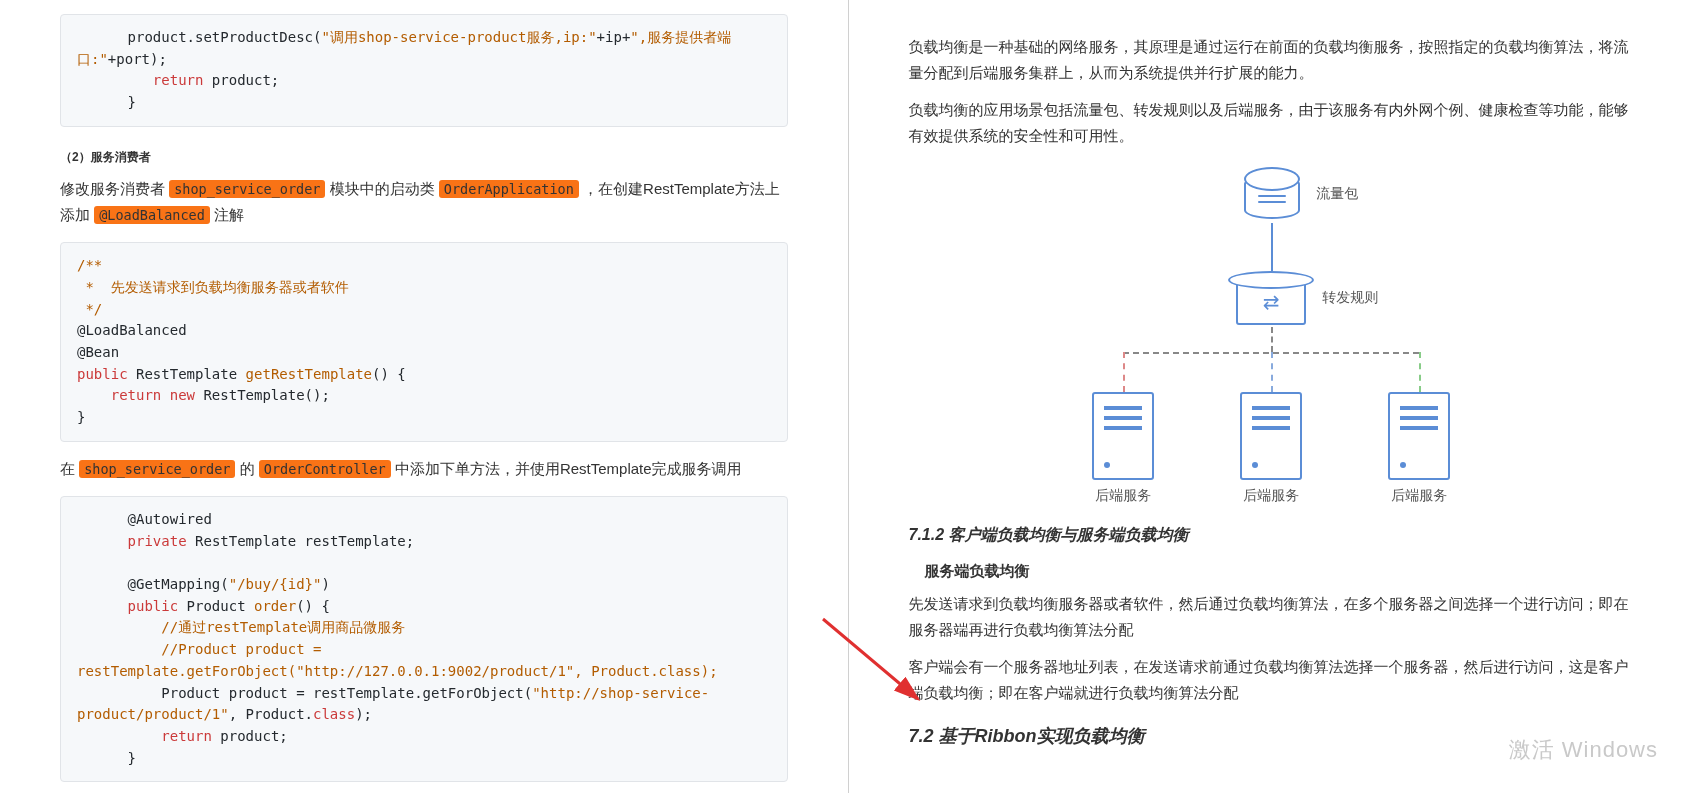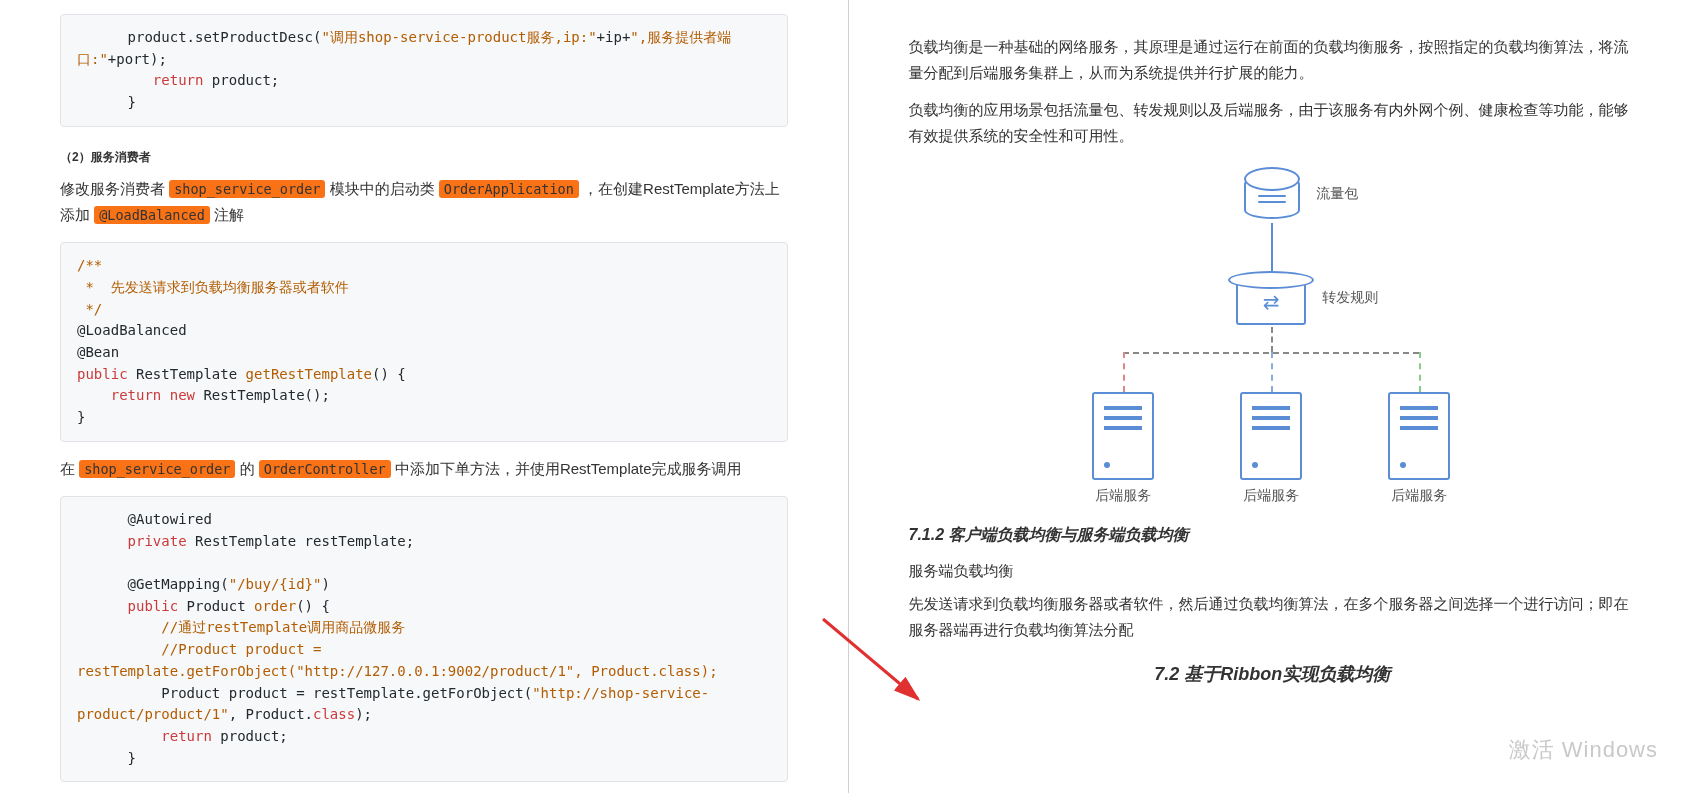--- a/index.html
+++ b/index.html
@@ -53,23 +53,23 @@
     font-size: 12px;
     margin: 22px 0 4px;
   }
   h4.sub {
     font-weight: 700;
     font-size: 16px;
     margin: 18px 0 10px;
     font-style: italic;
   }
   h5.mini {
-    font-weight: 400;
+    font-weight: 700;
     font-size: 15px;
-    margin: 16px 0 8px;
+    margin: 16px 16px 8px;
   }
   p.body {
     font-size: 15px;
     line-height: 1.75;
     margin: 10px 0;
     color: #333;
   }
   .chip {
     background: #f97316;
     border-radius: 3px;
@@ -243,22 +243,23 @@
       <span class="dlabel" style="left:103px; top:320px;">后端服务</span>
       <span class="dlabel" style="left:251px; top:320px;">后端服务</span>
       <span class="dlabel" style="left:399px; top:320px;">后端服务</span>
     </div>
 
     <h4 class="sub">7.1.2 客户端负载均衡与服务端负载均衡</h4>
 
     <h5 class="mini">服务端负载均衡</h5>
     <p class="body">先发送请求到负载均衡服务器或者软件，然后通过负载均衡算法，在多个服务器之间选择一个进行访问；即在服务器端再进行负载均衡算法分配</p>
 
-
-    <h4 class="sub" style="font-size:18px;text-align:center;">7.2 基于Ribbon实现负载均衡</h4>
+    <p class="body">客户端会有一个服务器地址列表，在发送请求前通过负载均衡算法选择一个服务器，然后进行访问，这是客户端负载均衡；即在客户端就进行负载均衡算法分配</p>
+
+    <h4 class="sub" style="font-size:18px;">7.2 基于Ribbon实现负载均衡</h4>
   </div>
 </div>
 
 <svg class="arrow-annot" viewBox="0 0 120 100">
   <defs>
     <marker id="ah" markerWidth="10" markerHeight="10" refX="8" refY="3" orient="auto">
       <path d="M0,0 L0,6 L9,3 z" fill="#e03030"></path>
     </marker>
   </defs>
   <line x1="5" y1="5" x2="100" y2="85" stroke="#e03030" stroke-width="3" marker-end="url(#ah)"></line>

